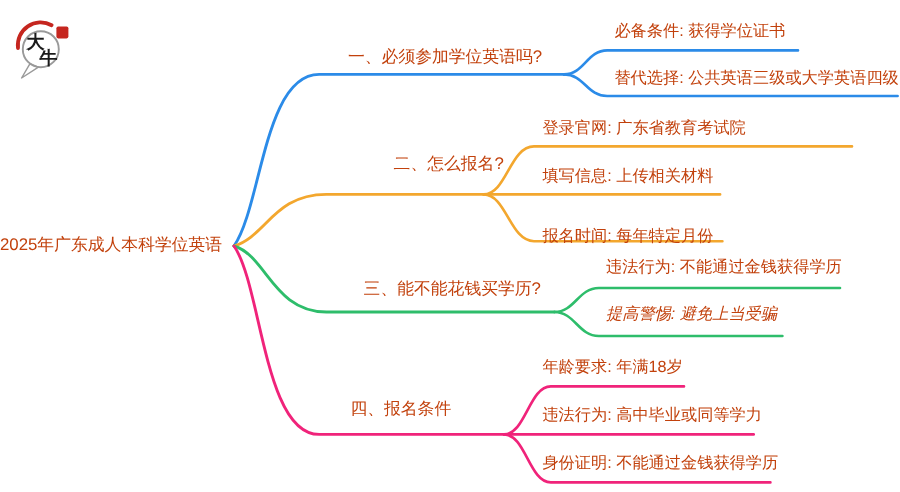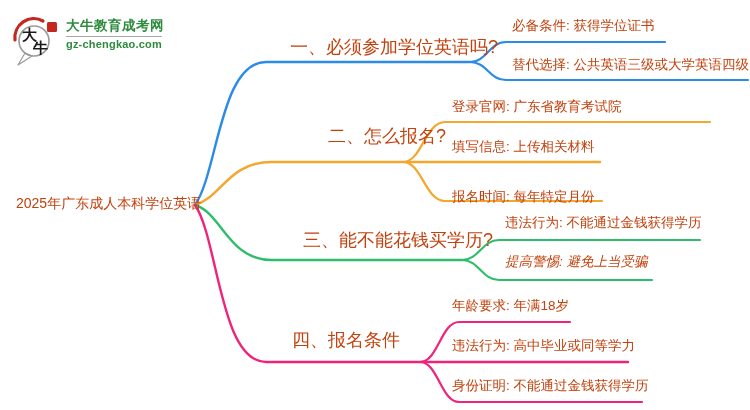--- a/index.html
+++ b/index.html
@@ -5,21 +5,21 @@
   html,body{margin:0;padding:0;}
   body{
     width:750px;height:410px;position:relative;background:#ffffff;overflow:hidden;
     font-family:"Liberation Sans","DejaVu Sans",sans-serif;
   }
   #canvas{position:absolute;left:0;top:0;width:750px;height:410px;}
   svg path{fill:none;}
   .label{
     position:absolute;color:#c2410c;font-size:13.5px;line-height:18px;white-space:nowrap;
   }
-  .branch-label{font-size:18px;}
+  .branch-label{font-size:14px;}
   .root-label{font-size:14px;}
   
   #logo{position:absolute;left:10px;top:10px;width:200px;height:58px;}
   #logo-mark{position:absolute;left:0;top:2px;}
   #logo-text{position:absolute;left:56px;top:8px;}
   #logo-title{color:#2e8b3d;font-size:13.5px;font-weight:bold;letter-spacing:.5px;line-height:16px;}
   #logo-divider{width:96px;height:1px;background:#a8a8a8;margin:2px 0 1px 0;}
   #logo-url{color:#2e8b3d;font-size:11px;font-weight:bold;line-height:13px;letter-spacing:.2px;}
   .bubble-char{font-weight:bold;fill:#1a1a1a;font-size:15px;font-family:"Liberation Sans","DejaVu Sans",sans-serif;}
 </style>
@@ -47,28 +47,23 @@
 
 <div id="logo">
   <svg id="logo-mark" width="54" height="58" viewBox="0 0 54 58">
     <path d="M5,28 A19,19 0 0 1 33 9" stroke="#c5261f" stroke-width="3.2" stroke-linecap="round" fill="none"></path>
     <circle cx="24" cy="29" r="15" fill="#ffffff" stroke="#9a9a9a" stroke-width="1.6"></circle>
     <path d="M15,41 L8,53 L22,44 Z" fill="#ffffff" stroke="#9a9a9a" stroke-width="1.2" stroke-linejoin="round"></path>
     <rect x="37" y="10" width="10" height="10" rx="1.5" fill="#c5261f"></rect>
     <text class="bubble-char" x="12" y="28">大</text>
     <text class="bubble-char" x="23" y="41">牛</text>
   </svg>
-  <div id="logo-text">
-    <div id="logo-title">大牛教育成考网</div>
-    <div id="logo-divider"></div>
-    <div id="logo-url">gz-chengkao.com</div>
-  </div>
 </div>
 
-<div class="label root-label" style="left:16px;top:194px;">2025年广东成人本科学位英语</div>
+<div class="label root-label" style="left:0;top:194px;">2025年广东成人本科学位英语</div>
 
 <div class="label branch-label" style="left:290px;top:38px;">一、必须参加学位英语吗?</div>
 <div class="label" style="left:512px;top:17px;">必备条件: 获得学位证书</div>
 <div class="label" style="left:512px;top:56px;">替代选择: 公共英语三级或大学英语四级</div>
 
 <div class="label branch-label" style="left:280px;top:127px;margin-left:48px;">二、怎么报名?</div>
 <div class="label" style="left:452px;top:98px;">登录官网: 广东省教育考试院</div>
 <div class="label" style="left:452px;top:138px;">填写信息: 上传相关材料</div>
 <div class="label" style="left:452px;top:177px;margin-top:11px;">报名时间: 每年特定月份</div>
 

